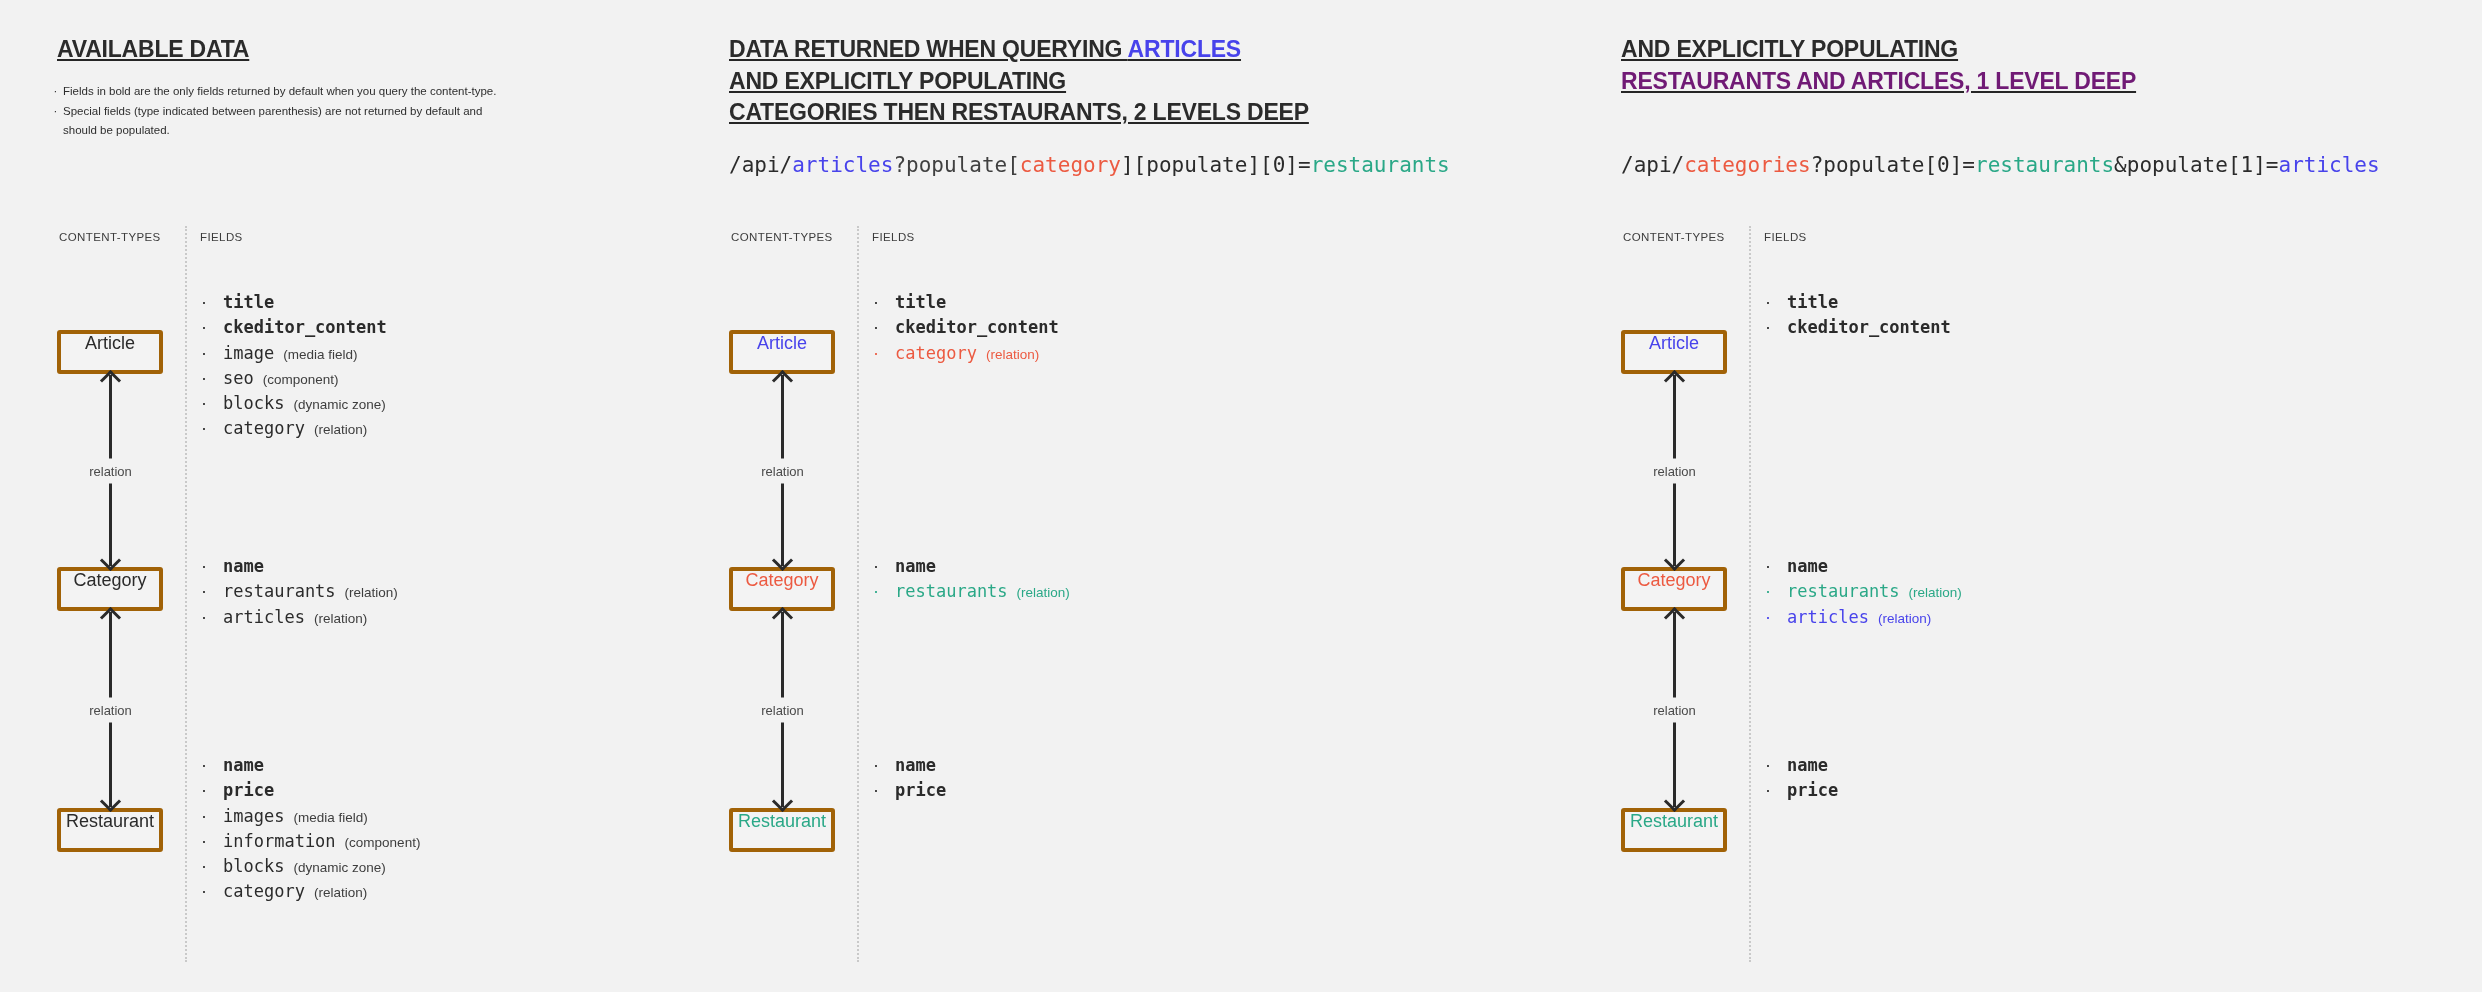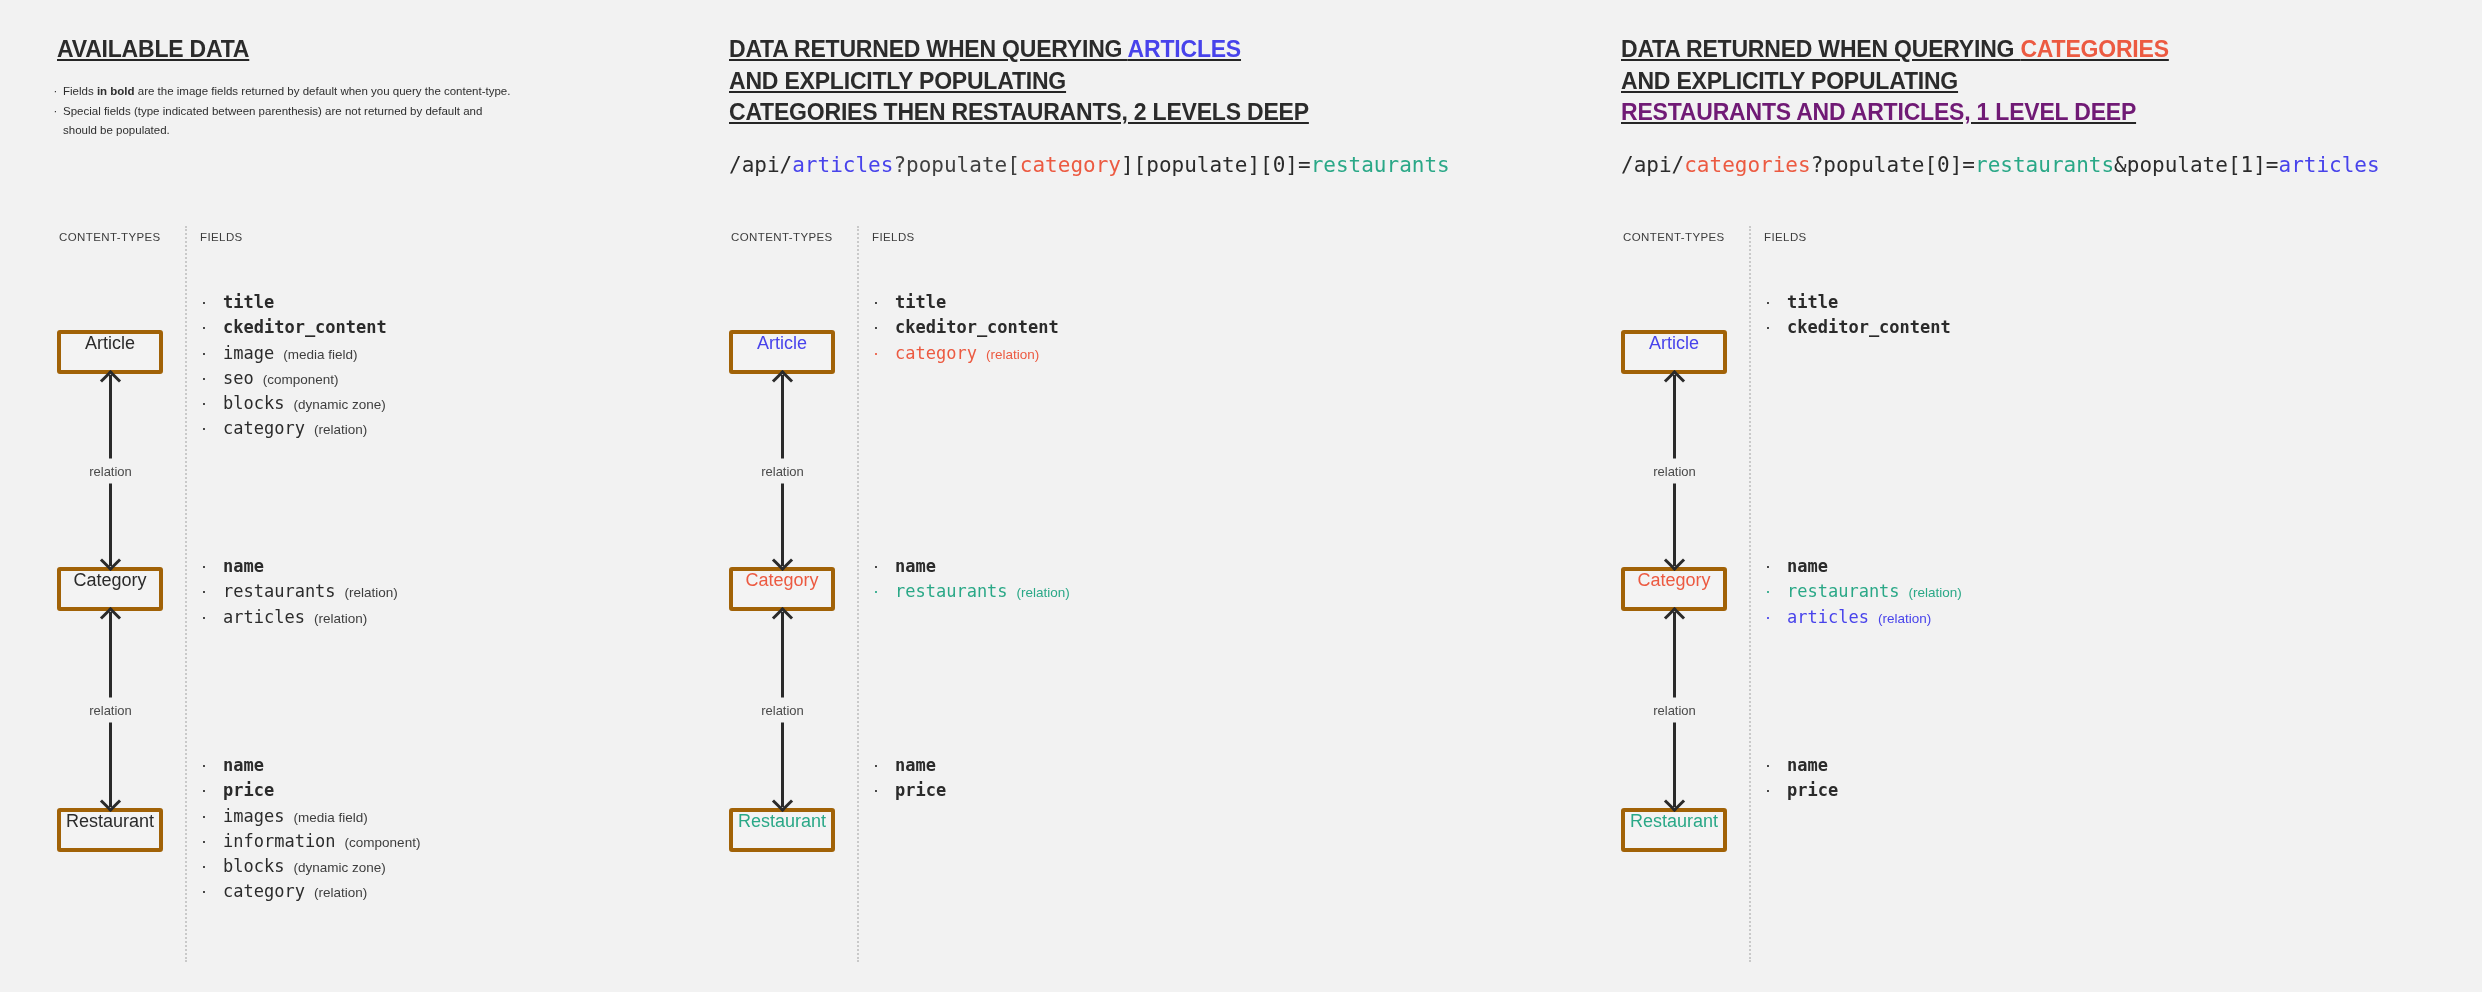--- a/index.html
+++ b/index.html
@@ -91,21 +91,21 @@
 <body>
 
 <div id="canvas" style="width: 2482px; height: 992px; background: rgb(242, 242, 242);">
     <section class="panel" style="left: 57px;">
       <h2 class="heading">
         <div class="heading-line"><span style="color: rgb(43, 43, 43);">AVAILABLE DATA</span></div>
       </h2>
       <div class="notes">
         <div class="note-row">
           <span class="note-bullet">·</span>
-          <div class="note-text"><span>Fields </span><span style="font-weight: 700;">in bold</span><span> are the image fields returned by default when you query the content-type.</span></div>
+          <div class="note-text"><span>Fields </span><span style="font-weight: 400;">in bold</span><span> are the only fields returned by default when you query the content-type.</span></div>
         </div>
         <div class="note-row">
           <span class="note-bullet">·</span>
           <div class="note-text"><span>Special fields (type indicated between parenthesis) are not returned by default and should be populated.</span></div>
         </div>
       </div>
       <div class="col-header ct">CONTENT-TYPES</div>
       <div class="col-header f">FIELDS</div>
       <div class="divider"></div>
       <div class="node" style="top: 330px;">
@@ -269,21 +269,20 @@
           <span class="fname bold" style="color: rgb(43, 43, 43);">name</span>
         </div>
         <div class="frow">
           <span class="fbullet" style="color: rgb(43, 43, 43);">·</span>
           <span class="fname bold" style="color: rgb(43, 43, 43);">price</span>
         </div>
       </div>
     </section>
     <section class="panel" style="left: 1621px;">
       <h2 class="heading">
-        <div class="heading-line"><span style="color: rgb(43, 43, 43);">DATA RETURNED WHEN QUERYING </span><span style="color: rgb(236, 90, 65);">CATEGORIES</span></div>
         <div class="heading-line"><span style="color: rgb(43, 43, 43);">AND EXPLICITLY POPULATING</span></div>
         <div class="heading-line"><span style="color: #701a75;">RESTAURANTS AND ARTICLES, 1 LEVEL DEEP</span></div>
       </h2>
       <div class="api-path"><span style="color: rgb(43, 43, 43);">/api/</span><span style="color: rgb(236, 90, 65);">categories</span><span style="color: rgb(43, 43, 43);">?populate[0]=</span><span style="color: rgb(42, 168, 135);">restaurants</span><span style="color: rgb(43, 43, 43);">&amp;populate[1]=</span><span style="color: rgb(72, 67, 235);">articles</span></div>
       <div class="col-header ct">CONTENT-TYPES</div>
       <div class="col-header f">FIELDS</div>
       <div class="divider"></div>
       <div class="node" style="top: 330px;">
         <span class="node-label" style="color: rgb(72, 67, 235);">Article</span>
       </div>

